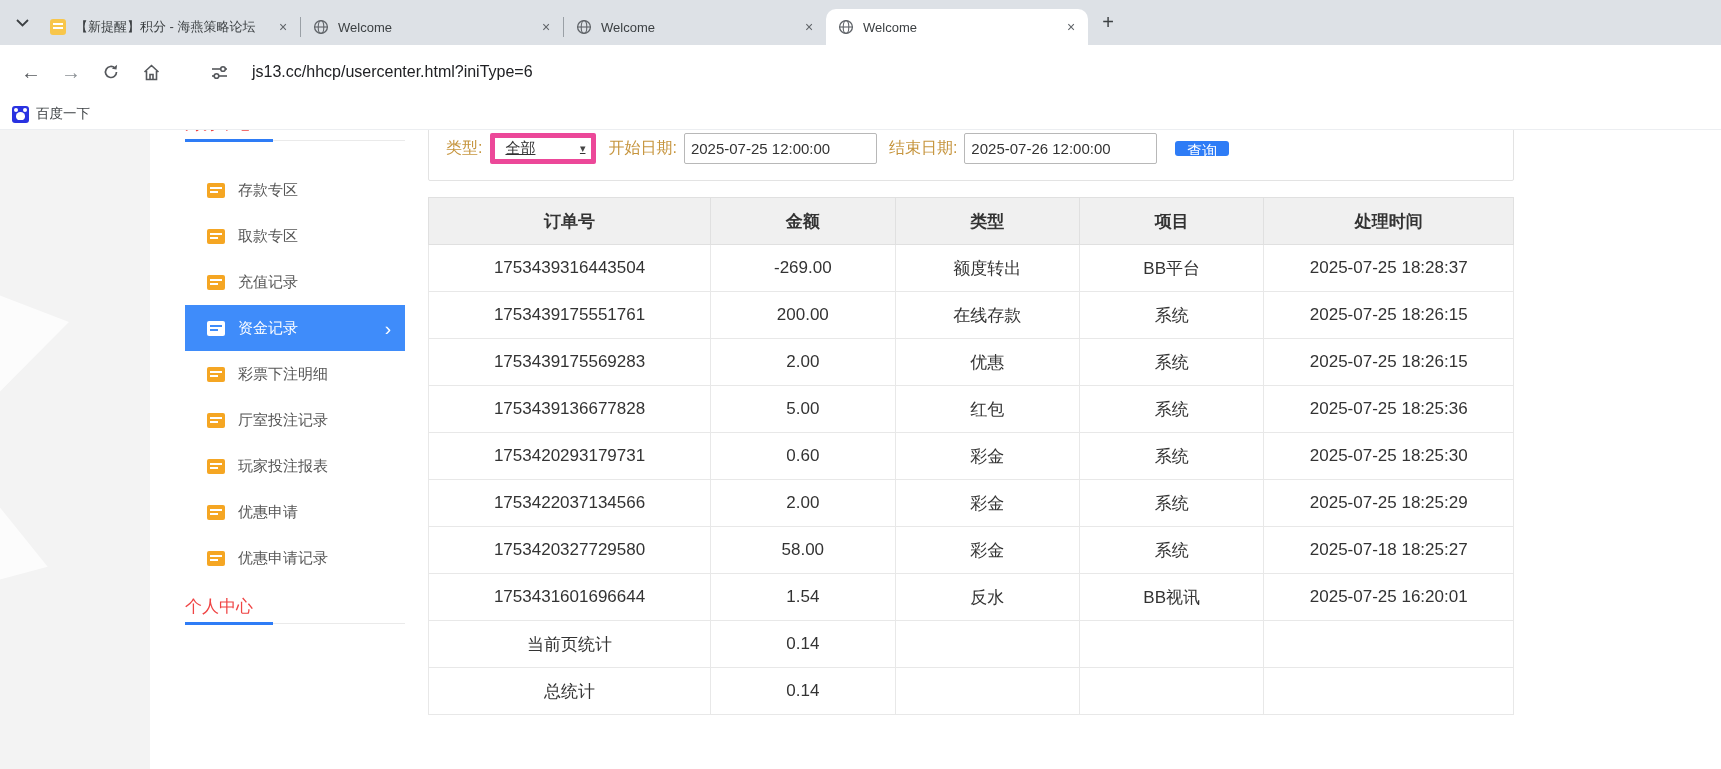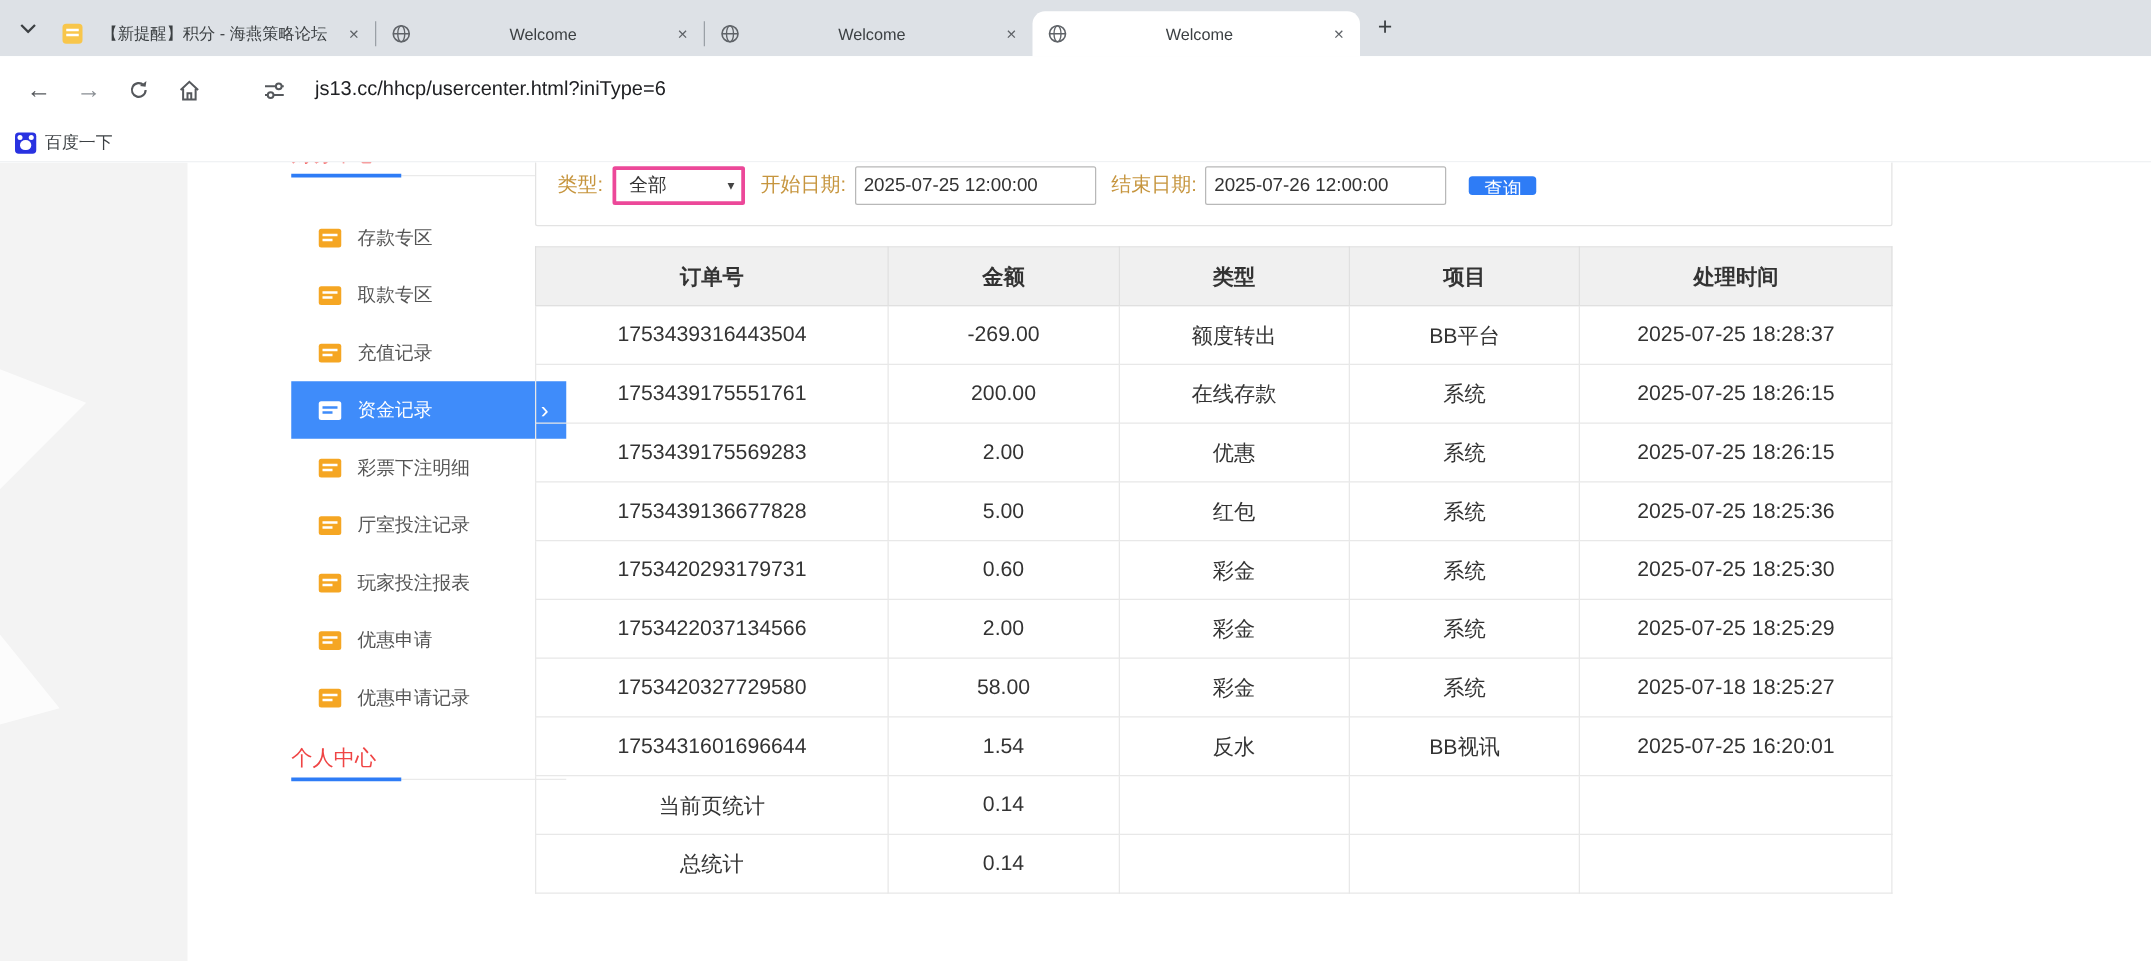--- a/index.html
+++ b/index.html
@@ -5,21 +5,21 @@
   html,body{margin:0;padding:0;}
   body{font-family:"Liberation Sans","DejaVu Sans",sans-serif;}
   .screen{position:relative;width:1721px;height:769px;background:#fff;overflow:hidden;}
 
   
   .tabstrip{position:absolute;top:0;left:0;right:0;height:45px;background:var(--chrome,#dde1e6);
     display:flex;align-items:flex-end;padding-left:8px;box-sizing:border-box;}
   .tab-search{align-self:center;width:28px;height:28px;border-radius:50%;display:flex;align-items:center;justify-content:center;cursor:pointer;margin-right:2px;}
   .tab{width:262px;height:36px;display:flex;align-items:center;padding:0 8px 0 12px;box-sizing:border-box;cursor:pointer;position:relative;}
   .tab.active{background:#fff;border-radius:10px 10px 0 0;}
-  .tab-title{flex:1;font-size:13px;color:#3c4043;white-space:nowrap;overflow:hidden;text-overflow:ellipsis;margin:0 6px 0 9px;text-align:center;}
+  .tab-title{flex:1;font-size:13px;color:#3c4043;white-space:nowrap;overflow:hidden;text-overflow:ellipsis;margin:0 6px 0 9px;}
   .tab-close{width:18px;height:18px;border-radius:50%;display:flex;align-items:center;justify-content:center;
     font-size:14px;color:#5f6368;line-height:1;cursor:pointer;}
   .tab-sep{width:1px;height:20px;background:#9aa0a6;margin:0 0 8px 0;align-self:flex-end;}
   .favicon-note{width:16px;height:16px;border-radius:3px;background:var(--note-yellow,#f8c64b);position:relative;flex:none;}
   .favicon-note::after{content:'';position:absolute;left:3px;top:4px;width:10px;height:2px;background:#fff;box-shadow:0 4px 0 #fff;}
   .globe{flex:none;}
   .newtab-btn{align-self:center;width:28px;height:28px;margin-left:6px;display:flex;align-items:center;justify-content:center;
     font-size:20px;color:#3c4043;cursor:pointer;border-radius:50%;}
 
   .toolbar{position:absolute;top:45px;left:0;right:0;height:54px;background:#fff;display:flex;align-items:center;padding-left:14px;box-sizing:border-box;}
@@ -36,41 +36,41 @@
 
   
   .content{position:absolute;top:130px;left:0;right:0;bottom:0;background:#fff;overflow:hidden;}
 
   .gray-strip{position:absolute;left:0;top:0;width:150px;height:100%;background:#f3f3f3;overflow:hidden;}
   .tri{position:absolute;width:0;height:0;border-top:62px solid transparent;border-bottom:62px solid transparent;
     border-left:95px solid rgba(255,255,255,0.75);}
   .tri1{left:-25px;top:140px;transform:rotate(-12deg);}
   .tri2{left:-45px;top:360px;transform:rotate(18deg);}
 
-  .sidebar{position:absolute;left:185px;top:-18px;width:220px;margin-left:48px;}
+  .sidebar{position:absolute;left:185px;top:-18px;width:220px;}
   .side-title{font-size:17px;color:#ef4444;line-height:24px;padding-bottom:4px;position:relative;border-bottom:1px solid #eaeaea;}
   .side-title::after{content:'';position:absolute;left:0;bottom:-2px;width:88px;height:3px;background:var(--accent,#2e7cf6);}
   .side-menu{margin-top:26px;}
   .side-item{height:46px;display:flex;align-items:center;padding-left:22px;font-size:15px;color:#555;cursor:pointer;box-sizing:border-box;position:relative;}
   .mi{width:18px;height:15px;margin-right:13px;position:relative;background:var(--icon-orange,#f5a623);border-radius:2px;flex:none;}
   .mi::before{content:'';position:absolute;left:3px;top:4px;width:12px;height:2px;background:#fff;}
   .mi::after{content:'';position:absolute;left:3px;top:8px;width:8px;height:2px;background:#fff;}
   .side-item .chev{display:none;position:absolute;right:14px;font-size:19px;line-height:1;color:#fff;}
   .side-item.active{background:var(--sidebar-active,#3f8cfa);color:#fff;}
   .side-item.active .mi{background:#fff;}
   .side-item.active .mi::before,.side-item.active .mi::after{background:var(--sidebar-active,#3f8cfa);}
   .side-item.active .chev{display:block;}
   .side-title.second{margin-top:14px;}
 
   .main{position:absolute;left:428px;top:0;width:1086px;}
   .filter-card{margin-top:-15px;height:66px;border:1px solid #e3e3e3;border-radius:2px;background:#fff;
     display:flex;align-items:center;padding-left:17px;box-sizing:border-box;}
   .f-label{font-size:16px;color:var(--label-tan,#c6953e);white-space:nowrap;}
-  .fake-select{width:106px;height:31px;border:3px solid #ec4899;border-radius:2px;background:#fff;display:flex;align-items:center;
-    padding:0 6px 0 10px;box-sizing:border-box;font-size:15px;color:#333;margin:0 12px 0 8px;cursor:pointer;justify-content:space-between;}
+  .fake-select{width:106px;height:31px;border:5px solid #ec4899;border-radius:2px;background:#fff;display:flex;align-items:center;
+    padding:0 6px 0 10px;box-sizing:border-box;font-size:15px;color:#333;margin:0 12px 0 8px;cursor:pointer;justify-content:space-between;text-decoration:underline;}
   .sel-arrow{font-size:11px;color:#444;}
   .f-input{width:193px;height:31px;border:1px solid #b8b8b8;border-radius:2px;box-sizing:border-box;font-size:15px;color:#333;
     padding:0 6px;margin:0 12px 0 7px;font-family:"Liberation Sans","DejaVu Sans",sans-serif;text-align:left;}
   .f-input.last{margin-right:0;}
   .query-btn{margin-left:18px;width:54px;height:15px;background:var(--accent,#2e7cf6);color:#fff;border:none;border-radius:3px;
     font-size:15px;cursor:pointer;font-family:inherit;}
 
   .table-wrap{margin-top:16px;}
   table.records{width:100%;border-collapse:collapse;table-layout:fixed;}
   table.records th{background:#f0f0f0;border:1px solid #e0e0e0;height:44px;font-size:17px;font-weight:700;color:#333;text-align:center;}

